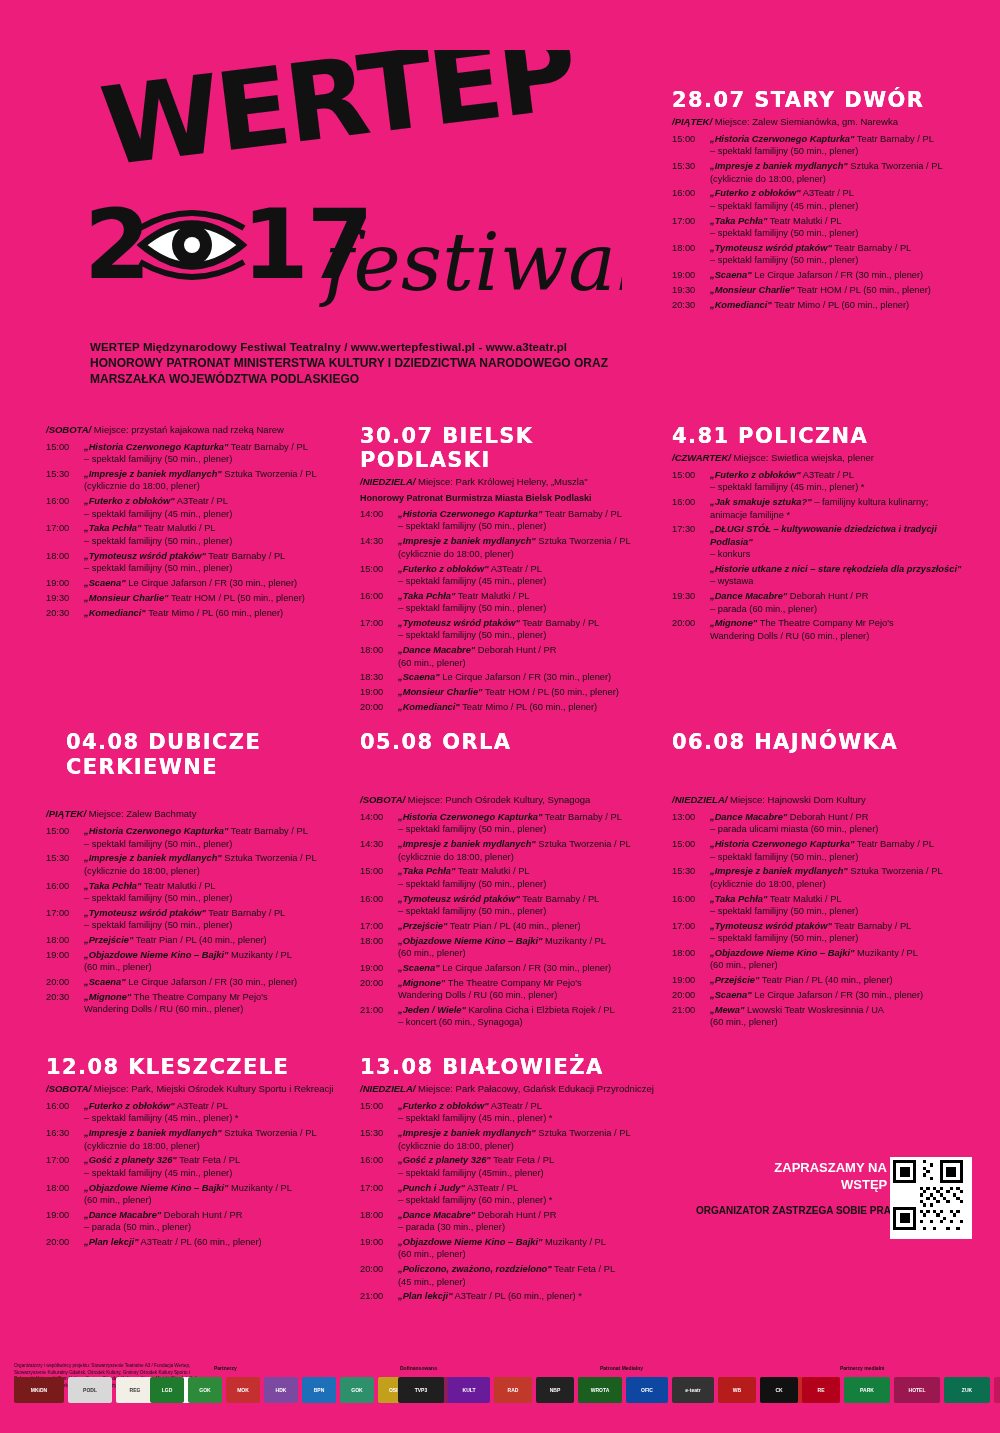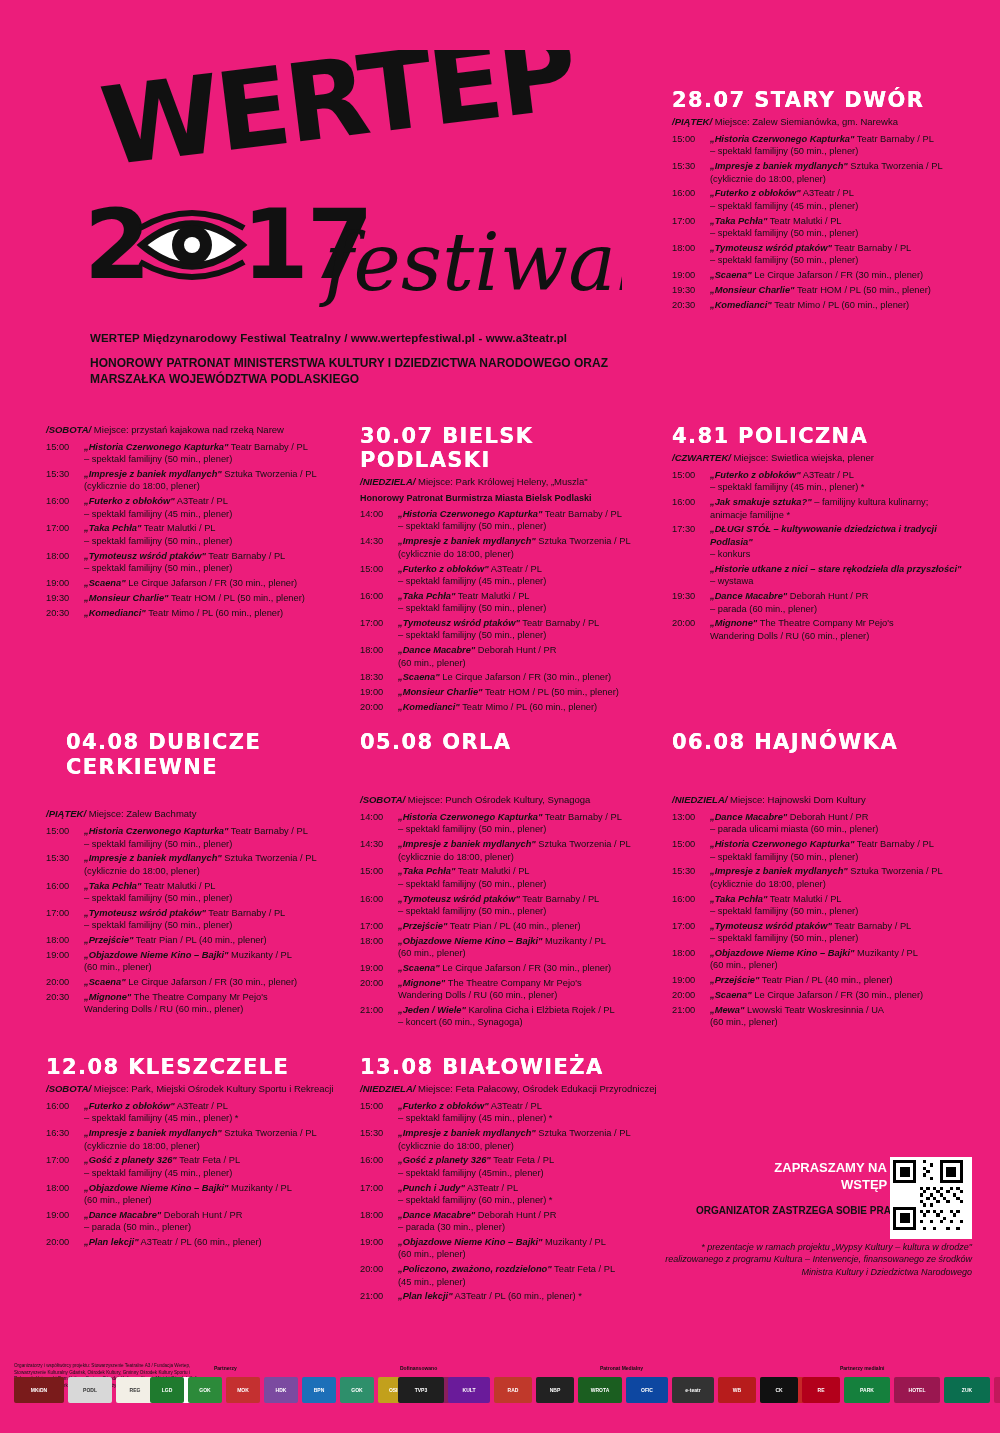--- a/index.html
+++ b/index.html
@@ -10,21 +10,21 @@
     color:#000;
     position:relative;
     overflow:hidden;
   }
   .poster{position:relative;width:1000px;height:1433px;}
 
   
   .logo{position:absolute;left:62px;top:50px;width:560px;height:300px;}
   .logo svg{display:block;}
   .logo-sub{
-    position:absolute;left:28px;top:282px;width:540px;
+    position:absolute;left:28px;top:291px;width:540px;
     font-size:11.5px;font-weight:bold;color:#111;letter-spacing:.1px;
   }
   .logo-patron{
     position:absolute;left:28px;top:305px;width:540px;
     font-size:12px;font-weight:bold;color:#111;line-height:1.35;
   }
 
   
   .block{position:absolute;}
   .block h2{
@@ -418,21 +418,21 @@
           <tr>
             <td class="t">20:00</td>
             <td><span class="ttl">„Plan lekcji"</span><span> A3Teatr / PL (60 min., plener)</span></td>
           </tr>
         </tbody>
       </table>
   </div>
 
   <div class="block" style="left:360px;top:1055px;width:310px;">
     <h2>13.08 BIAŁOWIEŻA</h2>
-    <p class="meta"><span class="it">/NIEDZIELA/</span> <span>Miejsce: Feta Pałacowy, Ośrodek Edukacji Przyrodniczej</span></p>
+    <p class="meta"><span class="it">/NIEDZIELA/</span> <span>Miejsce: Park Pałacowy, Gdańsk Edukacji Przyrodniczej</span></p>
     <table class="sched">
         <tbody id="tb-8">
           <tr>
             <td class="t">15:00</td>
             <td><span class="ttl">„Futerko z obłoków"</span><span> A3Teatr / PL</span><span class="sub">– spektakl familijny (45 min., plener) *</span></td>
           </tr>
           <tr>
             <td class="t">15:30</td>
             <td><span class="ttl">„Impresje z baniek mydlanych"</span><span> Sztuka Tworzenia / PL</span><span class="sub">(cyklicznie do 18:00, plener)</span></td>
           </tr>
@@ -461,21 +461,20 @@
             <td><span class="ttl">„Plan lekcji"</span><span> A3Teatr / PL (60 min., plener) *</span></td>
           </tr>
         </tbody>
       </table>
   </div>
 
   <div class="promo">
     <div class="big">ZAPRASZAMY NA SPEKTAKLE!</div>
     <div class="big">WSTĘP BEZPŁATNY!</div>
     <div class="org">ORGANIZATOR ZASTRZEGA SOBIE PRAWO DO ZMIAN W PROGRAMIE</div>
-    <div class="fine">* prezentacje w ramach projektu „Wypsy Kultury – kultura w drodze" realizowanego z programu Kultura – Interwencje, finansowanego ze środków Ministra Kultury i Dziedzictwa Narodowego</div>
   </div>
 
   <div class="qr">
     <svg width="70" height="70" viewBox="0 0 21 21" shape-rendering="crispEdges">
       <rect width="21" height="21" fill="#fff"></rect>
       <g fill="#000">
         <rect x="0" y="0" width="7" height="1"></rect>
           <rect x="0" y="6" width="7" height="1"></rect>
         <rect x="0" y="0" width="1" height="7"></rect>
           <rect x="6" y="0" width="1" height="7"></rect>

